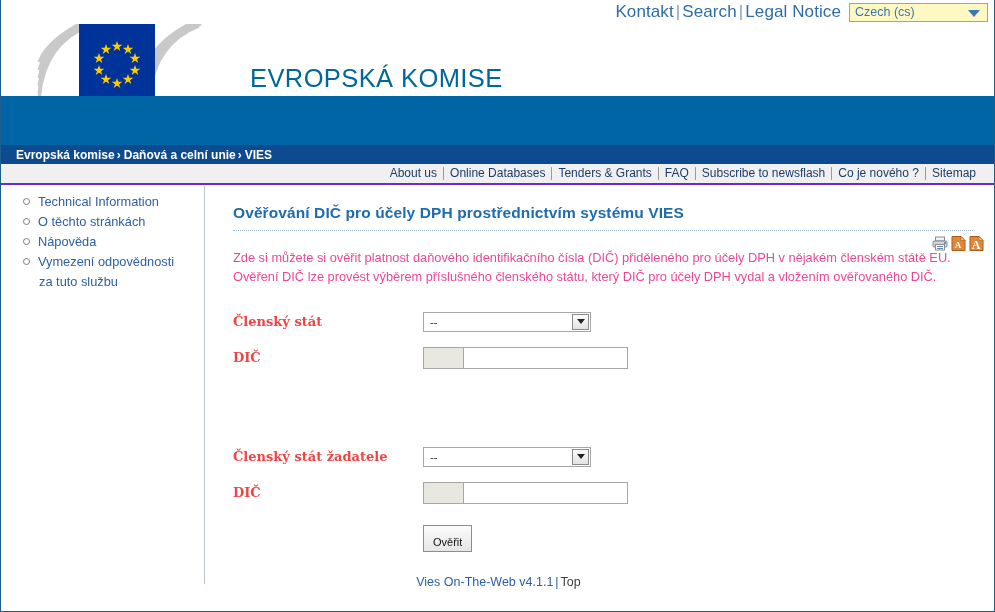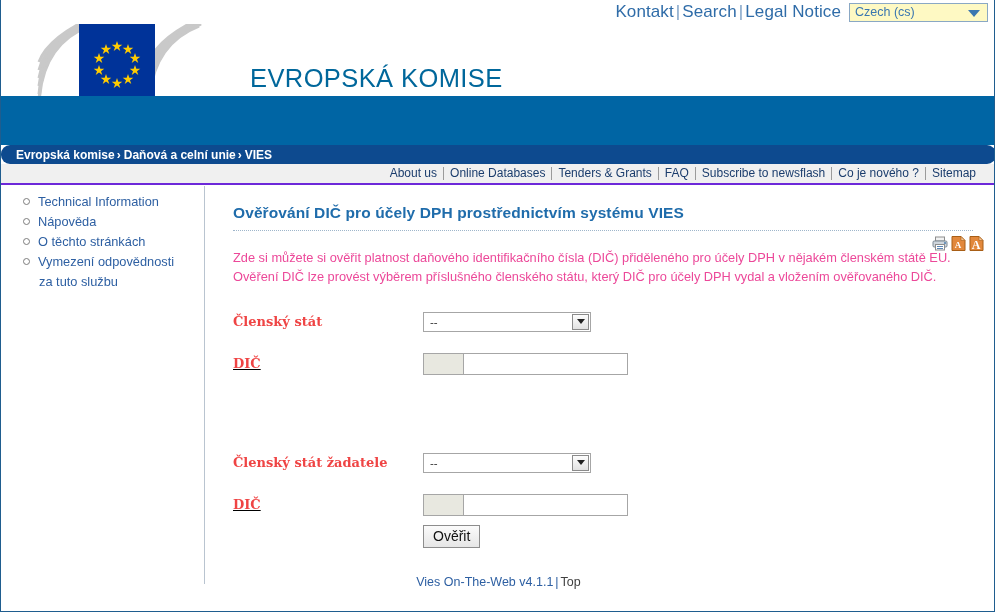--- a/index.html
+++ b/index.html
@@ -69,21 +69,20 @@
   
   .blueband {
     position: absolute; top: 96px; left: 0; width: 995px; height: 49px;
     background: #0065a4;
   }
   .crumbbar {
     position: absolute; top: 145px; left: 0; width: 995px; height: 19px;
     background: #0d4a8f;
     display: flex; align-items: center;
     padding-left: 15px;
-    border-radius: 9px;
   }
   .crumbbar .crumbs { font-size: 12px; color: #ffffff; font-weight: bold; white-space: nowrap; }
   .crumbbar .crumbs a { color: #ffffff; text-decoration: none; }
   .crumbbar .gt { padding: 0 3px 0 2px; }
 
   
   .navbar {
     position: absolute; top: 164px; left: 0; width: 995px; height: 21px;
     background: #f0f0f0;
     border-bottom: 2px solid #6d28d9;
@@ -139,21 +138,21 @@
   }
   .ico { display: block; }
   .para {
     margin: 18px 0 0 12px; width: 745px;
     font-size: 12.8px; color: #ec4899; line-height: 18.5px;
   }
 
   
   .form { margin: 22px 0 0 12px; }
   .frow { display: flex; align-items: center; height: 27px; }
-  .frow.gap { margin-top: 15px; text-decoration: underline; }
+  .frow.gap { margin-top: 9px; }
   .flabel {
     width: 190px; font-size: 13px; color: #ef4444; font-weight: bold;
     font-family: "DejaVu Serif", "Liberation Serif", serif;
   }
   .fsel {
     width: 168px; height: 20px;
     border: 1px solid #a6a6a6;
     background: #ffffff;
     position: relative;
     font-size: 11.5px; color: #333;
@@ -184,24 +183,25 @@
     flex: 1; border: none; outline: none; background: #ffffff;
     font-size: 12px; padding: 0 4px;
     font-family: "Liberation Sans", sans-serif;
   }
   .spacer { height: 72px; }
   .btnrow { margin-top: 7px; display: flex; }
   .btnrow .pad { width: 190px; }
   .submit {
     background: linear-gradient(#fbfbfb, #e6e6e6);
     border: 1px solid #8d8d8d;
-    font-size: 14px; color: #111111;
-    padding: 2px 9px 3px 9px;
+    font-size: 11px; color: #111111;
+    padding: 10px 9px 3px 9px;
     font-family: "Liberation Sans", sans-serif;
     cursor: pointer;
+    margin-top: 12px;
   }
 
   
   .footer {
     position: absolute; bottom: 22px; left: 0; width: 995px;
     text-align: center; font-size: 12.5px; color: #2d5fa2;
   }
   .footer a { color: #404040; text-decoration: none; }
   .footer .bar { color: #2d5fa2; padding: 0 2px; }
 </style>
@@ -283,25 +283,25 @@
     <a class="item" href="#">Sitemap</a>
   </div>
 
   <div class="sidebar">
     <a class="sbitem" href="#">
       <span class="bullet"></span>
       <span class="sblabel">Technical Information</span>
     </a>
     <a class="sbitem" href="#">
       <span class="bullet"></span>
-      <span class="sblabel">Nápověda</span>
+      <span class="sblabel">O těchto stránkách</span>
     </a>
     <a class="sbitem" href="#">
       <span class="bullet"></span>
-      <span class="sblabel">O těchto stránkách</span>
+      <span class="sblabel">Nápověda</span>
     </a>
     <a class="sbitem" href="#">
       <span class="bullet"></span>
       <span class="sblabel">Vymezení odpovědnosti</span>
     </a>
     <div class="sbwrap2">za tuto službu</div>
   </div>
 
   <div class="vdivider"></div>
 

